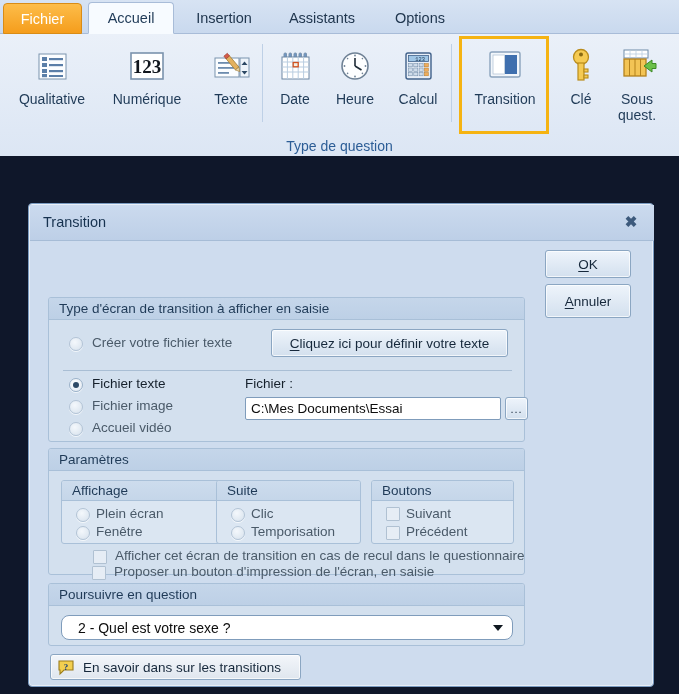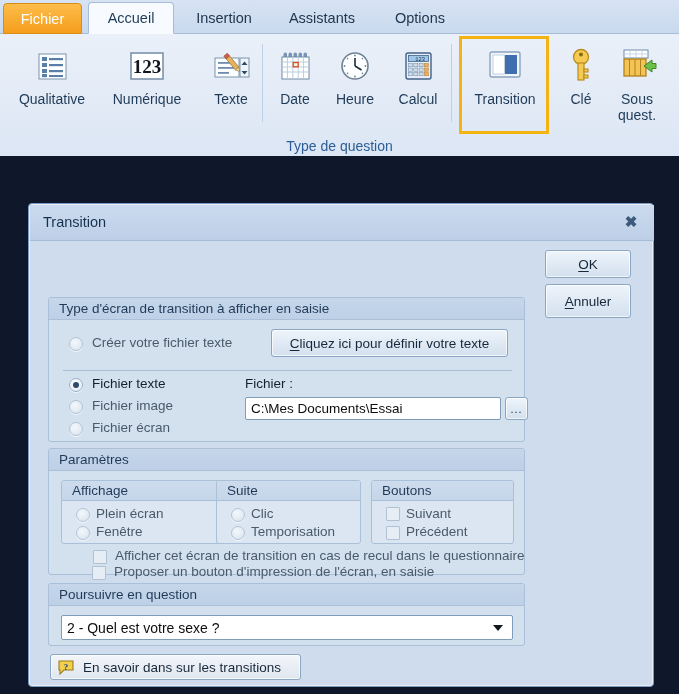--- a/index.html
+++ b/index.html
@@ -137,23 +137,23 @@
   .field {
     position: absolute; background: #ffffff;
     border: 1px solid #7f9cbb;
     border-radius: 2px;
     font-size: 13.5px; color: #0d0d0d;
     display: flex; align-items: center;
     padding-left: 5px;
   }
   .combo {
     position: absolute; background: #ffffff;
-    border: 1px solid #7f9cbb; border-radius: 2px;
+    border: 1px solid #7f9cbb; border-radius: 8px;
     font-size: 14px; color: #0d0d0d;
-    display: flex; align-items: center; padding-left: 5px;
+    display: flex; align-items: center; padding-left: 16px;
   }
   .combo .arrow {
     position: absolute; right: 9px; top: 50%; transform: translateY(-50%);
     width: 0; height: 0;
     border-left: 5px solid transparent; border-right: 5px solid transparent;
     border-top: 6px solid #101820;
   }
   .hr { position: absolute; height: 1px; background: #a9bed4; }
   u { text-underline-offset: 2px; }
 </style>
@@ -383,21 +383,21 @@
 
         <div class="hr" style="left:14px;top:72px;width:449px;"></div>
 
         <div class="radio on" style="left:20px;top:80px;"></div>
         <div class="txt" style="left:43px;top:78px;">Fichier texte</div>
 
         <div class="radio dim" style="left:20px;top:102px;"></div>
         <div class="txt dim" style="left:43px;top:100px;">Fichier image</div>
 
         <div class="radio dim" style="left:20px;top:124px;"></div>
-        <div class="txt dim" style="left:43px;top:122px;">Fichier écran</div>
+        <div class="txt dim" style="left:43px;top:122px;">Accueil vidéo</div>
 
         <div class="txt" style="left:196px;top:78px;">Fichier :</div>
         <div class="field" style="left:196px;top:99px;width:256px;height:23px;">C:\Mes Documents\Essai</div>
         <div class="btn" style="left:456px;top:99px;width:23px;height:23px;font-size:11px;letter-spacing:1px;">...</div>
       </div>
 
       <div class="gbox" style="left:18px;top:207px;width:477px;height:127px;">
         <div class="gtitle">Paramètres</div>
 
         <div class="gbox" style="left:12px;top:31px;width:161px;height:64px;background:#dbe6f2;">

